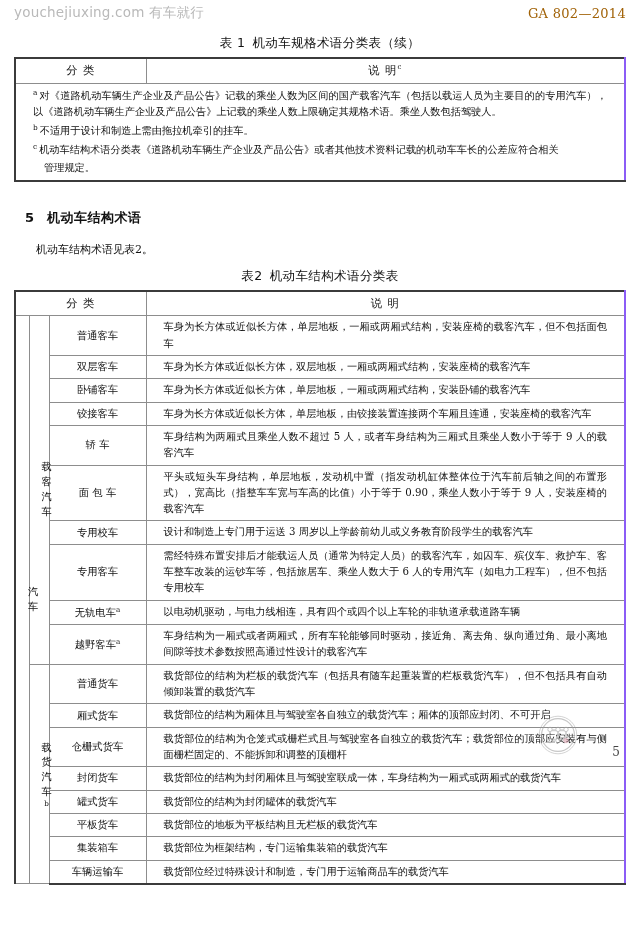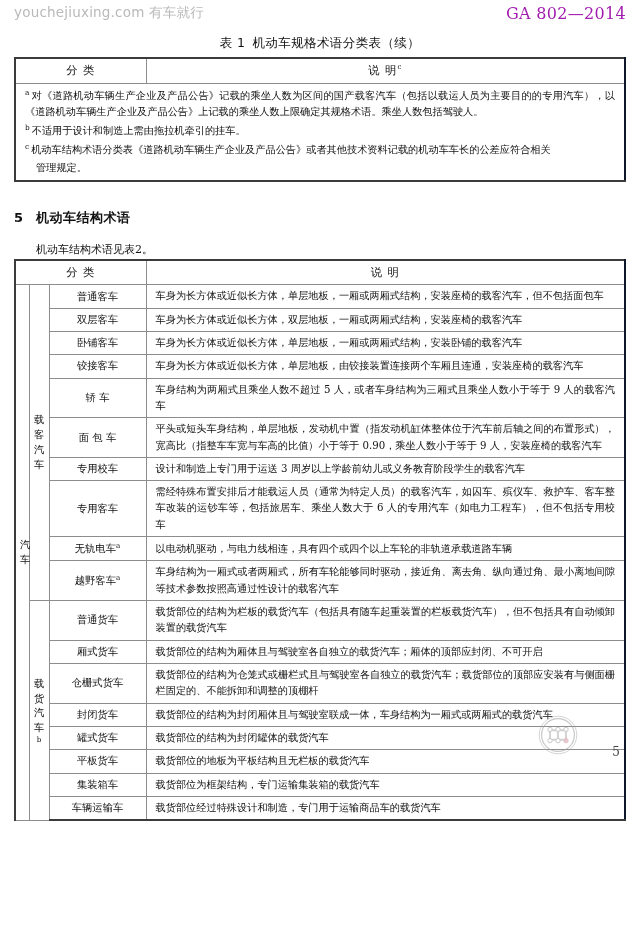--- a/index.html
+++ b/index.html
@@ -33,22 +33,22 @@
   }
   .watermark {
     font-family: "DejaVu Sans", "Liberation Sans", sans-serif;
     font-size: 13.5px;
     color: #b9b9b9;
     letter-spacing: .2px;
     white-space: nowrap;
   }
   .stdno {
     font-family: "DejaVu Serif", "Liberation Serif", serif;
-    font-size: 16px;
-    color: #a21caf;
+    font-size: 13px;
+    color: #a16207;
     letter-spacing: .3px;
     white-space: nowrap;
   }
 
   
   .tbl-caption {
     text-align: center;
     font-weight: normal;
     font-size: 12.5px;
     letter-spacing: .4px;
@@ -60,28 +60,28 @@
   
   table.doc {
     width: 612px;
     border-collapse: collapse;
     table-layout: fixed;
     font-size: 10.2px;
     line-height: 1.55;
   }
   table.doc td, table.doc th {
     border: 1px solid #8d8d8d;
-    padding: 3px 9px;
+    padding: 3px 17px;
     vertical-align: middle;
     font-weight: normal;
   }
   table.doc .outer-t { border-top: 2px solid #3b3b3b; }
   table.doc .outer-b { border-bottom: 2px solid #3b3b3b; }
   table.doc .outer-l { border-left: 2px solid #3b3b3b; }
-  table.doc .outer-r { border-right: 2px solid #0f172a; }
+  table.doc .outer-r { border-right: 2px solid #8b5cf6; }
 
   .hd {
     text-align: center;
     font-weight: bold;
     font-size: 11.3px;
     letter-spacing: 1px;
     padding: 4px 0 4px 0;
     font-family: "DejaVu Serif", "Liberation Serif", serif;
   }
 
@@ -93,21 +93,21 @@
     line-height: 1.62;
     text-align: justify;
     text-justify: inter-ideograph;
     margin: 0 0 1px 0;
   }
   .fn sup { font-size: 7.4px; vertical-align: super; padding-right: 2px; }
   .fn.cont { display: block; padding-left: 11px; }
 
   
   .clause {
-    margin: 27px 0 0 0;
+    margin: 27px 0 0 11px;
     font-family: "DejaVu Sans", "Liberation Sans", sans-serif;
     font-weight: bold;
     font-size: 13px;
     letter-spacing: .5px;
   }
   .clause .num { display: inline-block; width: 22px; }
   .para {
     margin: 14px 0 0 0;
     text-indent: 2em;
     font-size: 11px;
@@ -203,20 +203,23 @@
         </td>
       </tr>
     </tbody>
   </table>
 
   <div class="clause">
     <span class="num">5</span><span>机动车结构术语</span>
   </div>
   <div class="para">机动车结构术语见表2。</div>
 
+  <div class="tbl-caption">
+    <span>表2</span><span class="sp"></span><span>机动车结构术语分类表</span>
+  </div>
 
   <table class="doc">
     <colgroup>
       <col style="width:14px">
       <col style="width:20px">
       <col style="width:27px">
       <col style="width:70px">
       <col>
     </colgroup>
     <tbody>

